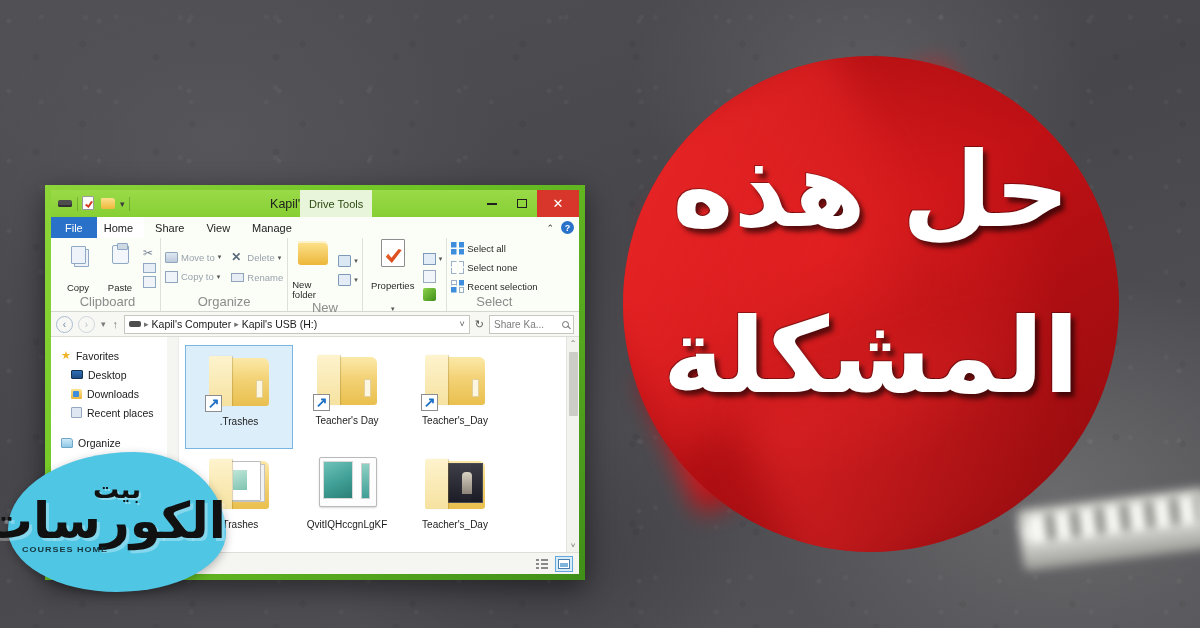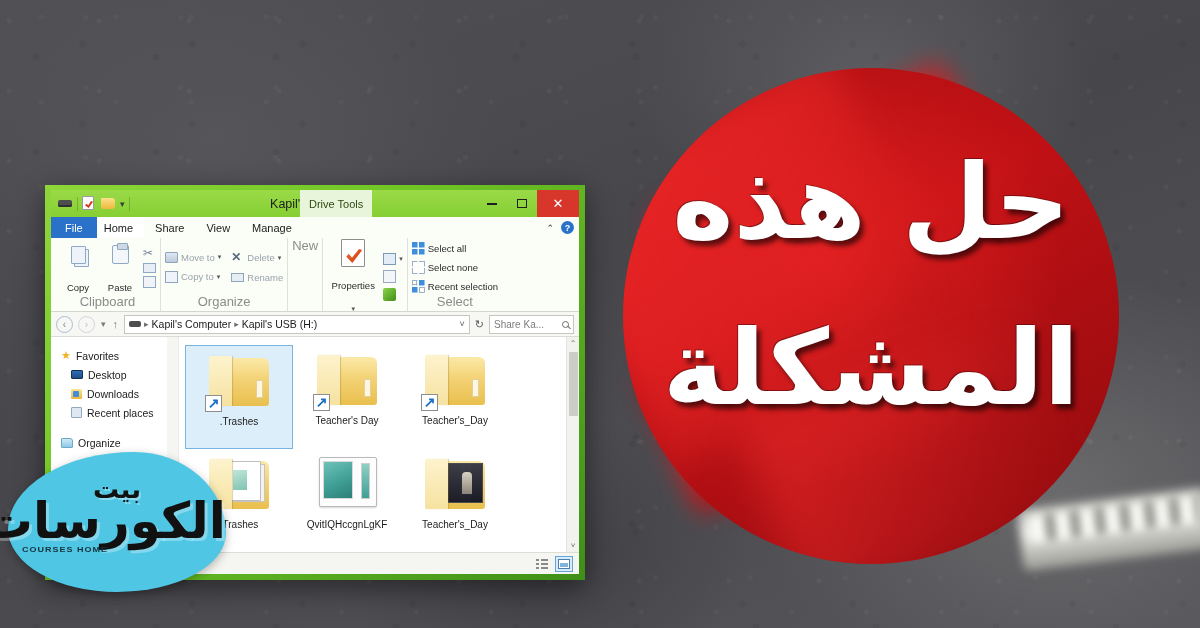--- a/index.html
+++ b/index.html
@@ -63,21 +63,21 @@
     width: 170px; height: 26px;
     background: repeating-linear-gradient(90deg,
       #fafaf6 0 15px, #8d8d88 15px 25px);
     transform: rotate(-7deg);
     filter: blur(4px);
     opacity: .95;
   }
 
   
   #red-circle {
-    position: absolute; left: 623px; top: 68px;
+    position: absolute; left: 623px; top: 56px;
     width: 496px; height: 496px;
     border-radius: 50%;
     background:
       radial-gradient(circle at 42% 38%, rgba(255,40,40,.55) 0%, rgba(255,30,30,0) 55%),
       linear-gradient(150deg, #a50d10 0%, #c01115 40%, #8e0a0d 100%);
     overflow: hidden;
   }
   #red-circle::before {
     content:""; position:absolute; left:-40px; top:40px;
     width: 330px; height: 300px;
@@ -614,20 +614,38 @@
           <div class="smallbtn">
             <span class="mini i-rename"></span>
             <span>Rename</span>
           </div>
         </div>
       </div>
       <div class="rgroup-label">Organize</div>
     </div>
 
     <div class="rgroup">
+      <div class="rgroup-body">
+        <div class="bigbtn" style="width:42px;">
+          <span class="glyph">
+                <span class="i-newfolder"></span>
+              </span>
+          <span style="line-height:10px;">New folder</span>
+        </div>
+        <div class="smallcol" style="gap:7px;">
+          <div class="smallbtn enabled">
+            <span class="mini i-newitem"></span>
+            <span class="dd">▾</span>
+          </div>
+          <div class="smallbtn enabled">
+            <span class="mini i-easyaccess"></span>
+            <span class="dd">▾</span>
+          </div>
+        </div>
+      </div>
       <div class="rgroup-label">New</div>
     </div>
 
     <div class="rgroup">
       <div class="rgroup-body">
         <div class="bigbtn" style="width:52px;">
           <span class="glyph">
                 <span class="i-properties"></span>
               </span>
           <span>Properties</span>

